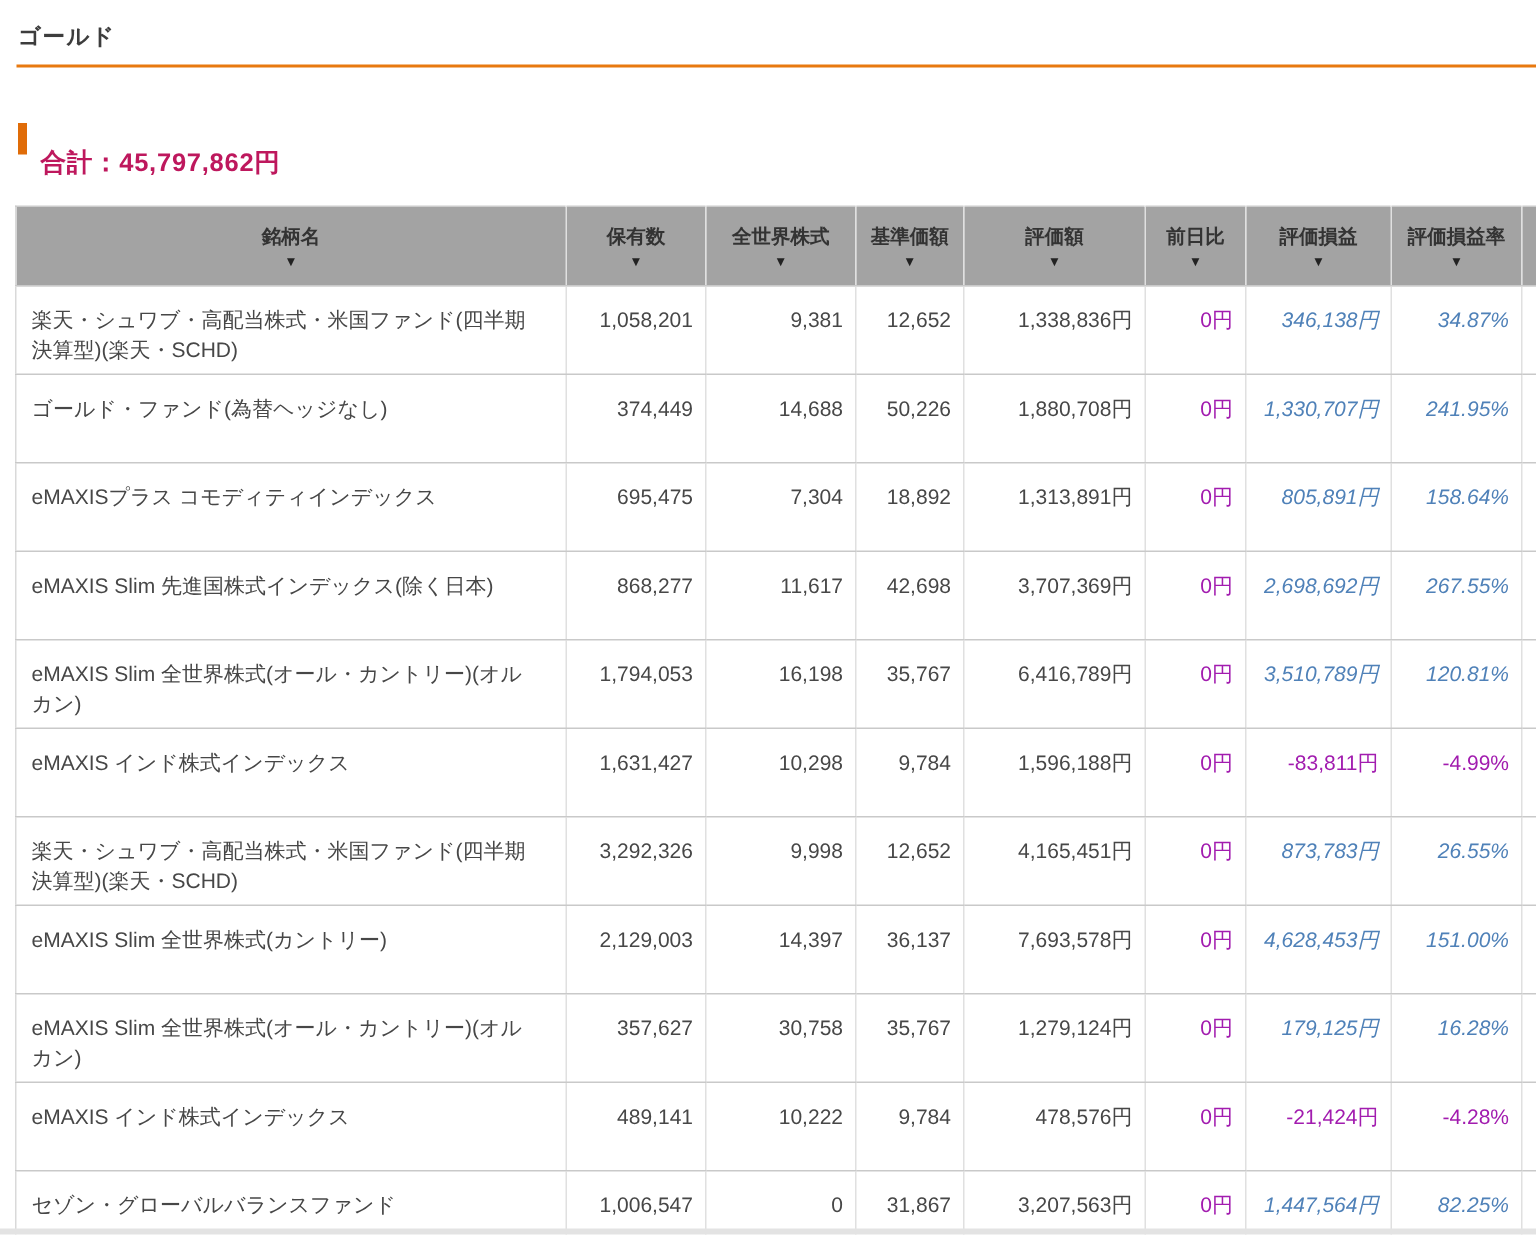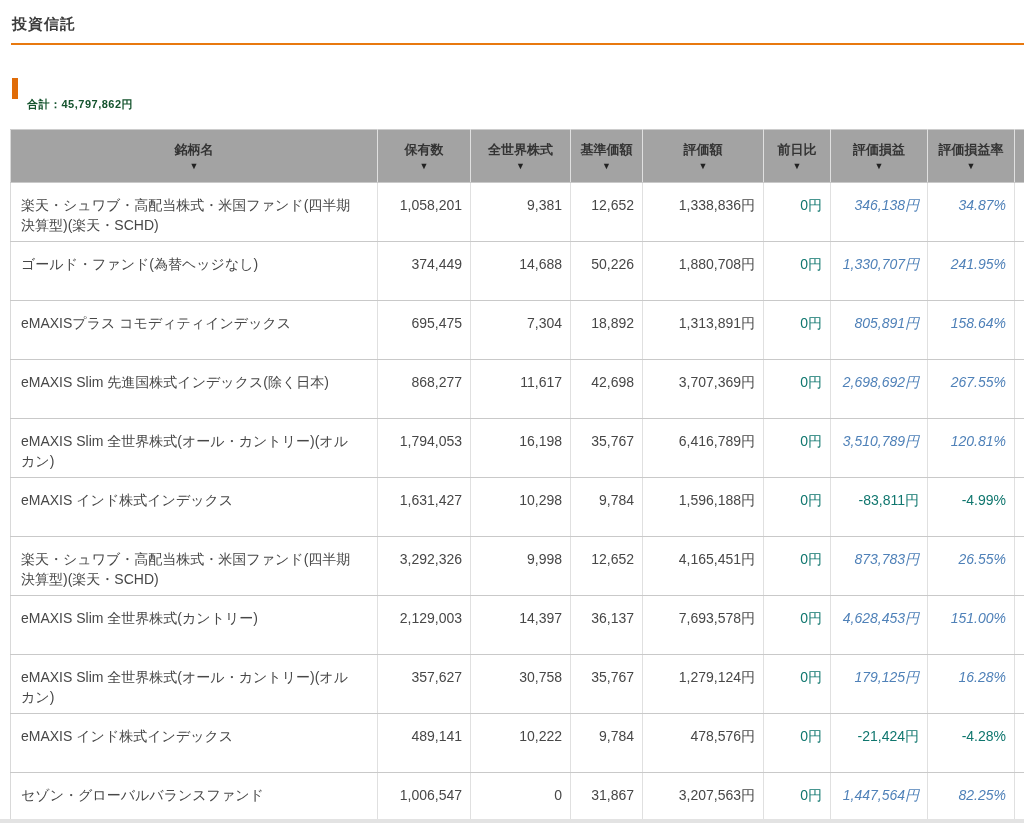--- a/index.html
+++ b/index.html
@@ -34,23 +34,23 @@
     margin: 20px 0 17px 12px;
   }
   .total-bar {
     display: inline-block;
     width: 6px;
     height: 21px;
     background: #e06c08;
     margin-right: 9px;
   }
   .total-text {
-    font-size: 11px;
+    font-size: 17px;
     font-weight: bold;
-    color: #14532d;
+    color: #be185d;
     letter-spacing: 0.5px;
     margin-top: 32px;
   }
 
   
   .table-wrap { margin-left: 10px; }
   table.funds {
     border-collapse: collapse;
     table-layout: fixed;
     width: 1064px;
@@ -81,37 +81,37 @@
     vertical-align: top;
     padding: 12px 8px 6px 8px;
     font-size: 14px;
     line-height: 20px;
     color: #474747;
     height: 59px;
   }
   tbody tr:last-child td { height: 50px; }
   td.c-name { text-align: left; padding-left: 10px; padding-right: 16px; }
   td.num { text-align: right; white-space: nowrap; }
-  td.red  { color: #0f766e; }
+  td.red  { color: #a21caf; }
   td.blue { color: #4f81b8; font-style: italic; }
 
   
   .bottom-strip {
     position: fixed;
     left: 0; right: 0; bottom: 0;
     height: 4px;
     background: #e3e3e3;
   }
 </style>
 </head>
 <body>
 
 <div class="page">
 
-  <div class="page-title">投資信託</div>
+  <div class="page-title">ゴールド</div>
   <div class="title-rule"></div>
 
   <div class="total-line">
     <span class="total-bar"></span>
     <span class="total-text">合計：45,797,862円</span>
   </div>
 
   <div class="table-wrap">
     <table class="funds">
       <colgroup>

